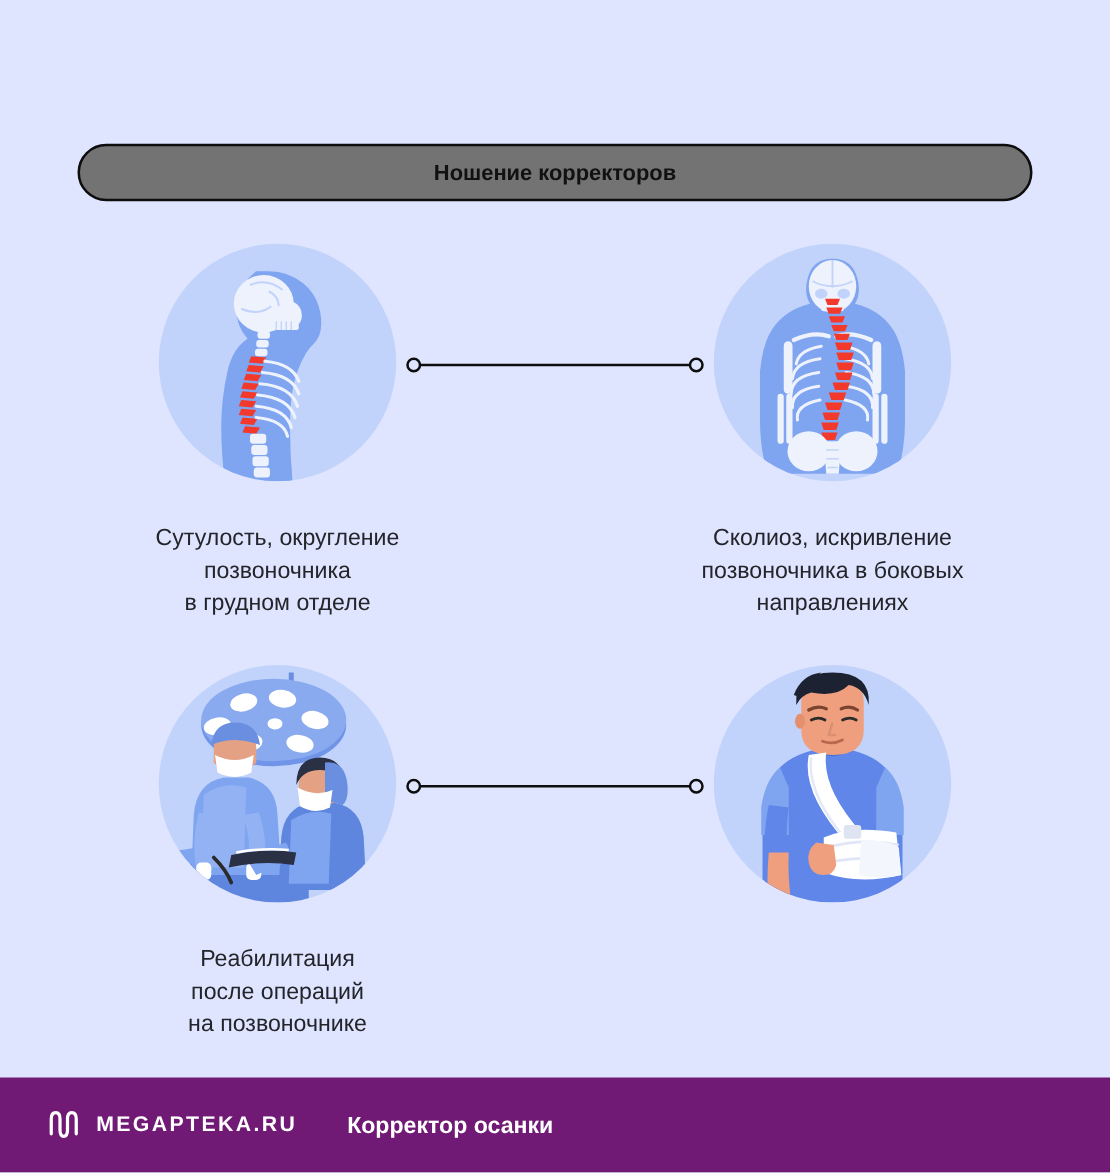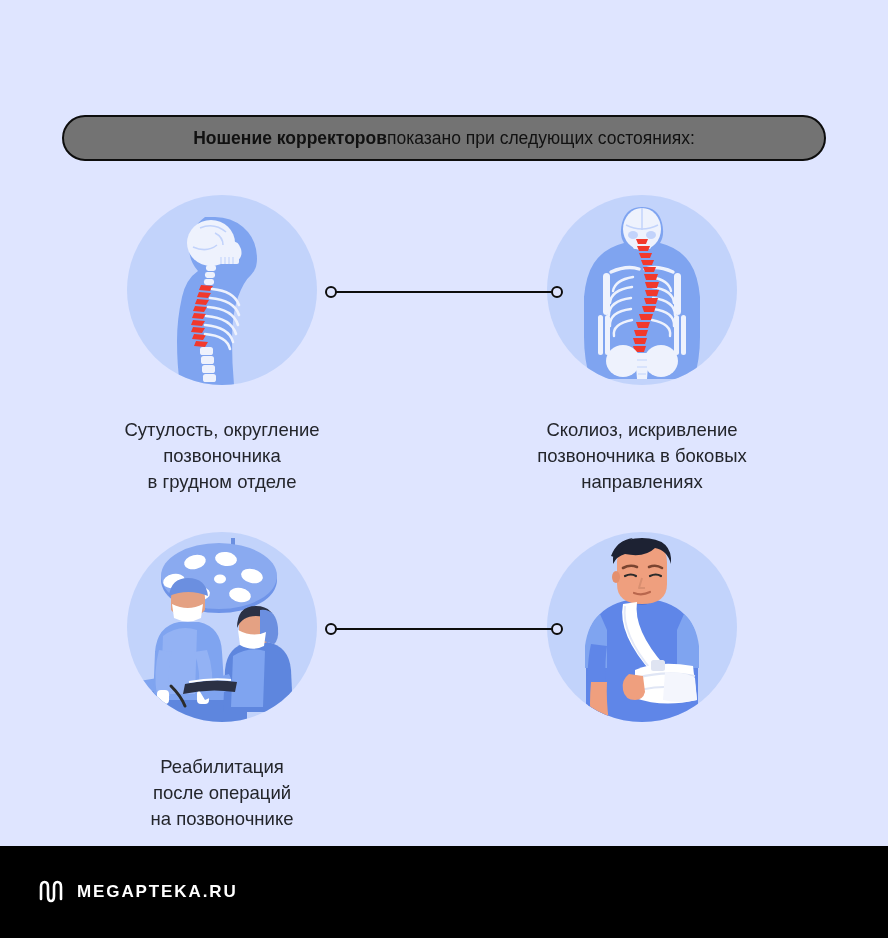--- a/index.html
+++ b/index.html
@@ -74,21 +74,21 @@
     width: 888px;
     height: 337px;
   }
   .cell {
     position: absolute;
     width: 444px;
     top: 0;
     text-align: center;
   }
   .cell.left { left: 0; }
-  .cell.right { left: 420px; }
+  .cell.right { left: 444px; }
 
   .circle {
     position: relative;
     width: 190px;
     height: 190px;
     margin: 5px auto 0 auto;
     border-radius: 50%;
     background: #c2d3fb;
     overflow: hidden;
   }
@@ -132,22 +132,22 @@
   }
   .connector.row1 { top: 94px; }
   .connector.row2 { top: 94px; }
 
   
   .footer {
     position: absolute;
     left: 0;
     bottom: 0;
     width: 888px;
-    height: 92px;
-    background: #000000;
+    height: 76px;
+    background: #701a75;
     display: flex;
     align-items: center;
   }
   .footer .logo-mark {
     margin-left: 38px;
     width: 26px;
     height: 26px;
     flex: 0 0 auto;
   }
   .footer .brand {
@@ -165,21 +165,20 @@
   }
 </style>
 </head>
 <body>
 
 <div class="page">
 
 
   <div class="pill">
     <span class="strong">Ношение корректоров</span>
-      <span class="rest"> показано при следующих состояниях:</span>
   </div>
 
   <div class="grid">
 
     <div class="row">
 
       <div class="cell left">
         <div class="circle">
           <svg viewBox="0 0 190 190" xmlns="http://www.w3.org/2000/svg">
 
@@ -436,15 +435,16 @@
 
   <div class="footer">
     <div class="logo-mark">
       <svg viewBox="0 0 26 26" xmlns="http://www.w3.org/2000/svg">
         <g fill="none" stroke="#ffffff" stroke-width="2.6" stroke-linecap="round" stroke-linejoin="round">
           <path d="M3 20 L3 8 Q3 3 6.6 3 Q10 3 10 8 L10 17 Q10 22 13 22 Q16 22 16 17 L16 8 Q16 3 19.4 3 Q23 3 23 8 L23 20"></path>
         </g>
       </svg>
     </div>
     <div class="brand">MEGAPTEKA.RU</div>
+    <div class="section">Корректор осанки</div>
   </div>
 
 </div>
 
 </body></html>

